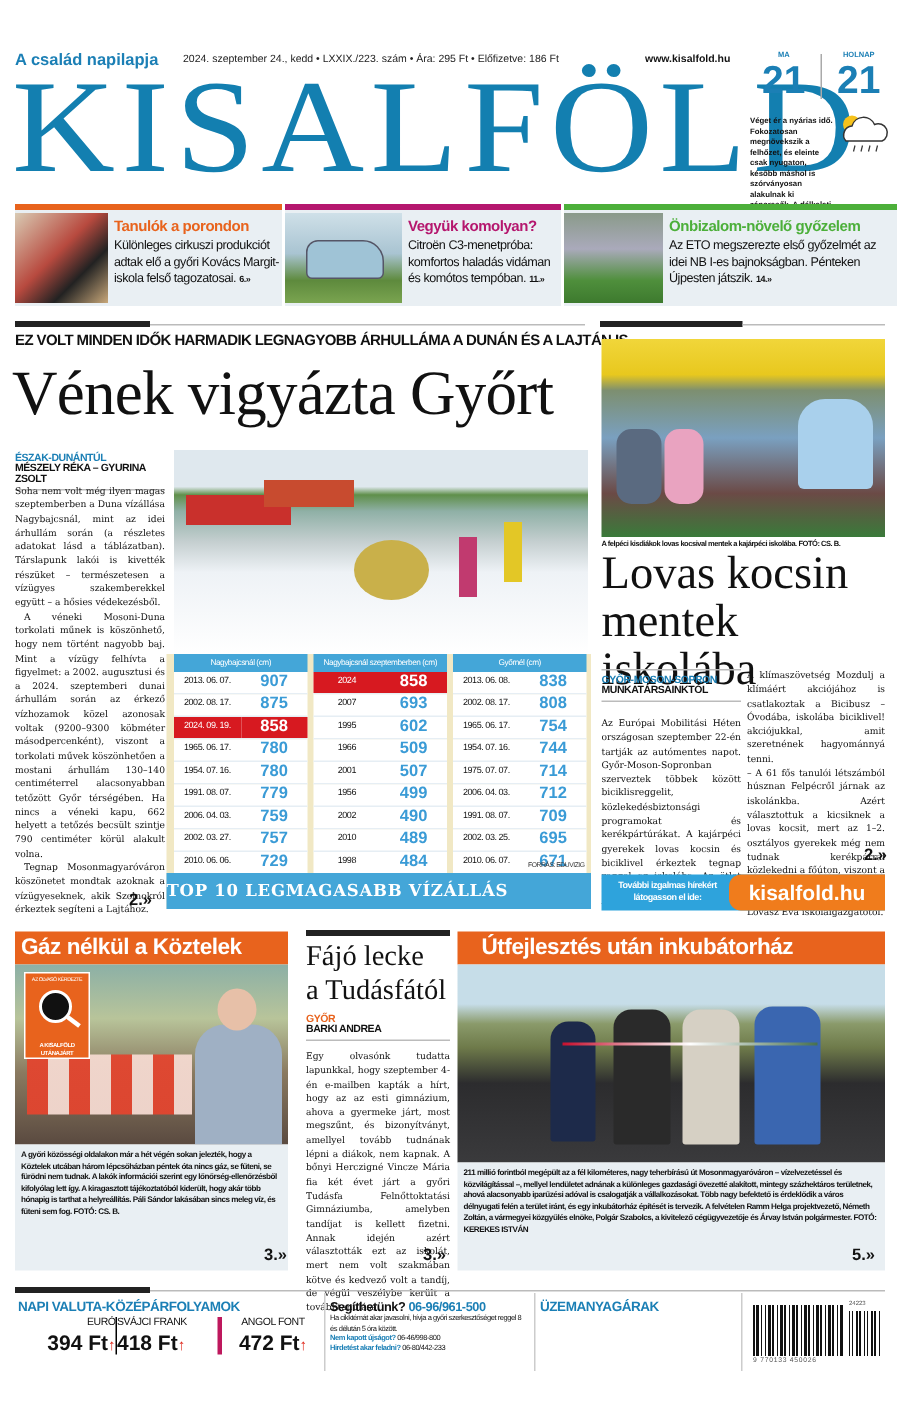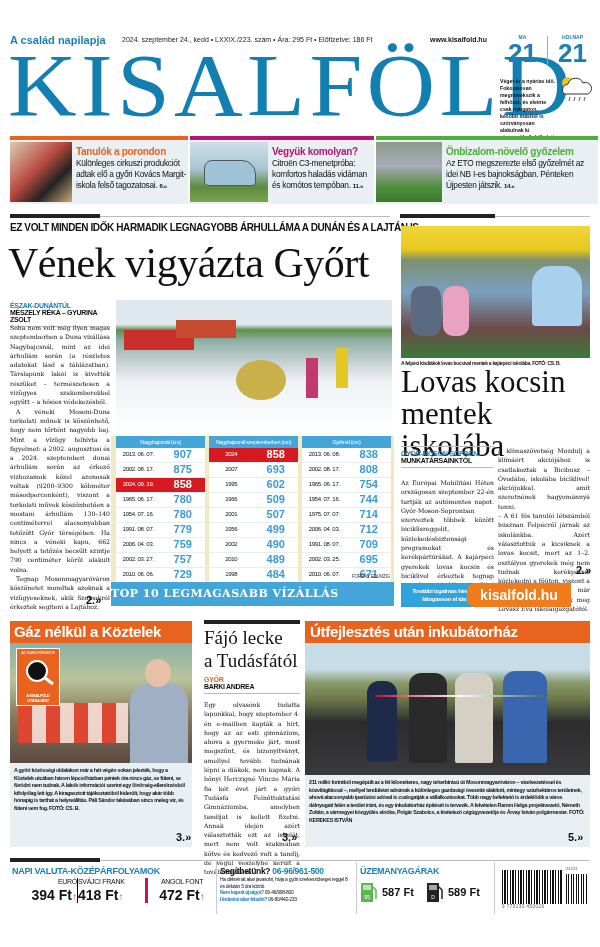--- a/index.html
+++ b/index.html
@@ -279,21 +279,21 @@
   <div class="byl-name cond">MUNKATÁRSAINKTÓL</div>
   <div class="thin" style="margin-top:3px"></div>
 </div>
 <div class="abs body" style="top:478px;left:401px;width:93px">Az Európai Mobilitási Héten országosan szeptember 22-én tartják az autómentes napot. Győr-Moson-Sopronban szerveztek többek között biciklisreggelit, közlekedésbiztonsági programokat és kerékpártúrákat. A kajárpéci gyerekek lovas kocsin és biciklivel érkeztek tegnap reggel az iskolába. Az ötlet egyedi és nagyon élvezetes volt a diákok számára.</div>
 <div class="abs body" style="top:446px;left:498px;width:92px">
   <p>A klímaszövetség Mozdulj a klímáért akciójához is csatlakoztak a Bicibusz – Óvodába, iskolába biciklivel! akciójukkal, amit szeretnének hagyománnyá tenni.</p>
   <p>– A 61 fős tanulói létszámból húsznan Felpécről járnak az iskolánkba. Azért választottuk a kicsiknek a lovas kocsit, mert az 1–2. osztályos gyerekek még nem tudnak kerékpárral közlekedni a főúton, viszont a 3–4. osztályosok már megbízhatóak – tudtuk meg Lovász Éva iskolaigazgatótól.</p>
 </div>
 <div class="abs pref" style="top:564px;left:576px">2.»</div>
 
-<div class="abs" style="top:583px;left:401px;width:170px;height:24px;background:#2ea3dc">
+<div class="abs" style="top:583px;left:401px;width:189px;height:24px;background:#2ea3dc">
   <div class="abs cond" style="left:6px;top:4px;width:76px;text-align:center;color:#fff;font-size:6px;font-weight:bold;line-height:8px">
     <div>További izgalmas hírekért</div>
     <div>látogasson el ide:</div>
   </div>
   <div class="abs" style="right:0;top:0;width:104px;height:24px;background:#f07c1c;border-radius:8px 0 0 8px;color:#fff;font-weight:bold;font-size:14px;line-height:24px;text-align:center">kisalfold.hu</div>
 </div>
 
 <div class="abs orange cond" style="top:621px;left:10px;width:182px;height:22px;font-size:15px;line-height:22px;padding-left:4px">Gáz nélkül a Köztelek utca</div>
 <div class="abs" style="top:643px;left:10px;width:182px;height:120px;background:linear-gradient(180deg,#8cb0a6 0%,#b8c49a 30%,#8a7a60 60%,#5a4a40 100%)">
   <div style="position:absolute;left:8px;top:60px;width:110px;height:40px;background:repeating-linear-gradient(90deg,#e2452f 0 14px,#f4d9d0 14px 28px);opacity:0.95"></div>
@@ -317,21 +317,21 @@
   <div>a Tudásfától</div>
 </div>
 <div class="abs" style="top:676px;left:204px;width:96px">
   <div class="byl-region cond" style="color:#e8631d">GYŐR</div>
   <div class="byl-name cond">BARKI ANDREA</div>
   <div class="thin" style="margin-top:3px"></div>
 </div>
 <div class="abs body" style="top:700px;left:204px;width:96px">Egy olvasónk tudatta lapunkkal, hogy szeptember 4-én e-mailben kapták a hírt, hogy az az esti gimnázium, ahova a gyermeke járt, most megszűnt, és bizonyítványt, amellyel tovább tudnának lépni a diákok, nem kapnak. A bőnyi Herczigné Vincze Mária fia két évet járt a győri Tudásfa Felnőttoktatási Gimnáziumba, amelyben tandíjat is kellett fizetni. Annak idején azért választották ezt az iskolát, mert nem volt szakmában kötve és kedvező volt a tandíj, de végül veszélybe került a továbbtanulása.</div>
 <div class="abs pref" style="top:831px;left:282px">3.»</div>
 
-<div class="abs orange cond" style="top:621px;left:305px;width:285px;height:22px;font-size:15px;line-height:22px;padding-left:5px">Útfejlesztés után inkubátorház</div>
+<div class="abs orange cond" style="top:621px;left:305px;width:285px;height:22px;font-size:15px;line-height:22px;padding-left:16px">Útfejlesztés után inkubátorház</div>
 <div class="abs" style="top:643px;left:305px;width:285px;height:132px;background:linear-gradient(180deg,#c6dde8 0%,#c6dde8 20%,#8a9a6a 30%,#6e7a4a 42%,#2c2c2e 60%,#3a3a3c 100%)">
   <div style="position:absolute;left:62px;top:38px;width:30px;height:80px;background:#1d2a4a;border-radius:12px 12px 2px 2px"></div>
   <div style="position:absolute;left:104px;top:30px;width:38px;height:90px;background:#2a2a2a;border-radius:12px 12px 2px 2px"></div>
   <div style="position:absolute;left:150px;top:30px;width:38px;height:90px;background:#d6d0c4;border-radius:12px 12px 2px 2px"></div>
   <div style="position:absolute;left:198px;top:28px;width:44px;height:92px;background:#3a66b0;border-radius:12px 12px 2px 2px"></div>
   <div style="position:absolute;left:70px;top:52px;width:170px;height:2px;background:linear-gradient(90deg,#c8102e,#fff,#477050)"></div>
 </div>
 <div class="abs caption cond" style="top:775px;left:305px;width:285px;height:72px;padding:4px"><span>211 millió forintból megépült az a fél kilométeres, nagy teherbírású út Mosonmagyaróváron – vízelvezetéssel és közvilágítással –, mellyel lendületet adnának a különleges gazdasági övezetté alakított, mintegy százhektáros területnek, ahová alacsonyabb iparűzési adóval is csalogatják a vállalkozásokat. Több nagy befektető is érdeklődik a város délnyugati felén a terület iránt, és egy inkubátorház építését is tervezik. A felvételen Ramm Helga projektvezető, Németh Zoltán, a vármegyei közgyűlés elnöke, Polgár Szabolcs, a kivitelező cégügyvezetője és Árvay István polgármester. FOTÓ: KEREKES ISTVÁN</span></div>
 <div class="abs pref" style="top:831px;left:568px">5.»</div>
 
@@ -360,36 +360,20 @@
 <div class="abs cond" style="top:866px;left:220px;width:132px;font-size:5px;line-height:6.5px">
   <div style="font-size:8.5px;font-weight:bold;line-height:10px"><span>Segíthetünk?</span> <span style="color:#1b7fb5">06-96/961-500</span></div>
   <div>Ha cikktémát akar javasolni, hívja a győri szerkesztőséget reggel 8 és délután 5 óra között.</div>
   <div><span style="color:#1b7fb5;font-weight:bold">Nem kapott újságot?</span> <span>06-46/998-800</span></div>
   <div><span style="color:#1b7fb5;font-weight:bold">Hirdetést akar feladni?</span> <span>06-80/442-233</span></div>
 </div>
 <div class="abs" style="top:862px;left:356px;width:1px;height:52px;background:#ccc"></div>
 
 <div class="abs" style="top:866px;left:360px;width:130px">
   <div class="cond" style="font-size:9px;font-weight:bold;color:#1b7fb5">ÜZEMANYAGÁRAK</div>
-  <div style="display:flex;align-items:center;margin-top:5px">
-    <svg viewBox="0 0 18 22" style="width:18px;height:22px">
-        <rect x="1" y="2" width="12" height="19" fill="#5bb84c"></rect>
-        <rect x="3" y="4" width="8" height="5" fill="#fff" opacity="0.6"></rect>
-        <path d="M13 6l3 3v9" stroke="#5bb84c" stroke-width="1.5" fill="none"></path>
-        <text x="7" y="18" font-size="5" fill="#fff" text-anchor="middle" font-family="Liberation Sans, sans-serif">95</text>
-      </svg>
-    <span style="font-size:11px;font-weight:bold;margin-left:4px;width:40px">587 Ft</span>
-    <svg viewBox="0 0 18 22" style="width:18px;height:22px;margin-left:4px">
-        <rect x="1" y="2" width="12" height="19" fill="#222"></rect>
-        <rect x="3" y="4" width="8" height="5" fill="#fff" opacity="0.6"></rect>
-        <path d="M13 6l3 3v9" stroke="#222" stroke-width="1.5" fill="none"></path>
-        <text x="7" y="18" font-size="5" fill="#fff" text-anchor="middle" font-family="Liberation Sans, sans-serif">D</text>
-      </svg>
-    <span style="font-size:11px;font-weight:bold;margin-left:4px">589 Ft</span>
-  </div>
 </div>
 <div class="abs" style="top:862px;left:494px;width:1px;height:52px;background:#ccc"></div>
 
 <div class="abs" style="top:866px;left:500px;width:90px;height:46px">
   <div style="position:absolute;left:2px;top:4px;width:60px;height:34px;background:repeating-linear-gradient(90deg,#111 0 1px,#fff 1px 2px,#111 2px 4px,#fff 4px 5px,#111 5px 6px,#fff 6px 8px)"></div>
   <div style="position:absolute;left:66px;top:8px;width:22px;height:30px;background:repeating-linear-gradient(90deg,#111 0 1px,#fff 1px 2px,#111 2px 3px,#fff 3px 5px)"></div>
   <div style="position:absolute;left:66px;top:0;font-size:4px;color:#555">24223</div>
   <div style="position:absolute;left:2px;top:38px;font-size:4.5px;color:#555;letter-spacing:0.5px">9 770133 450026</div>
 </div>
 

